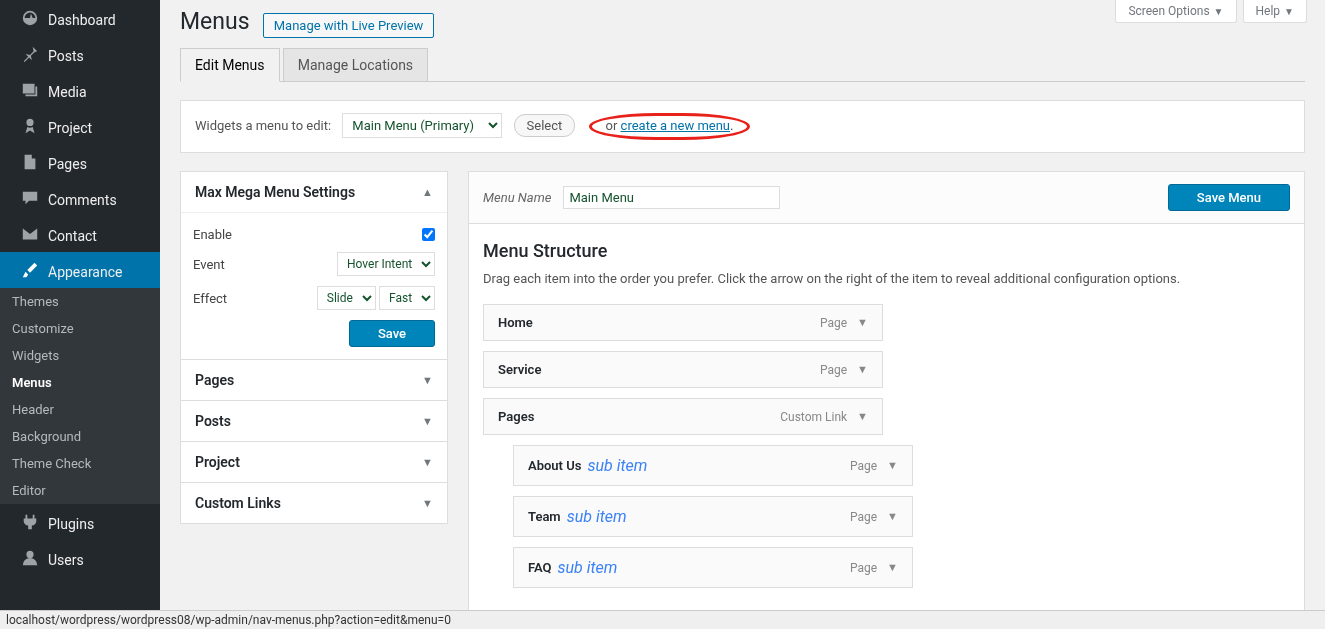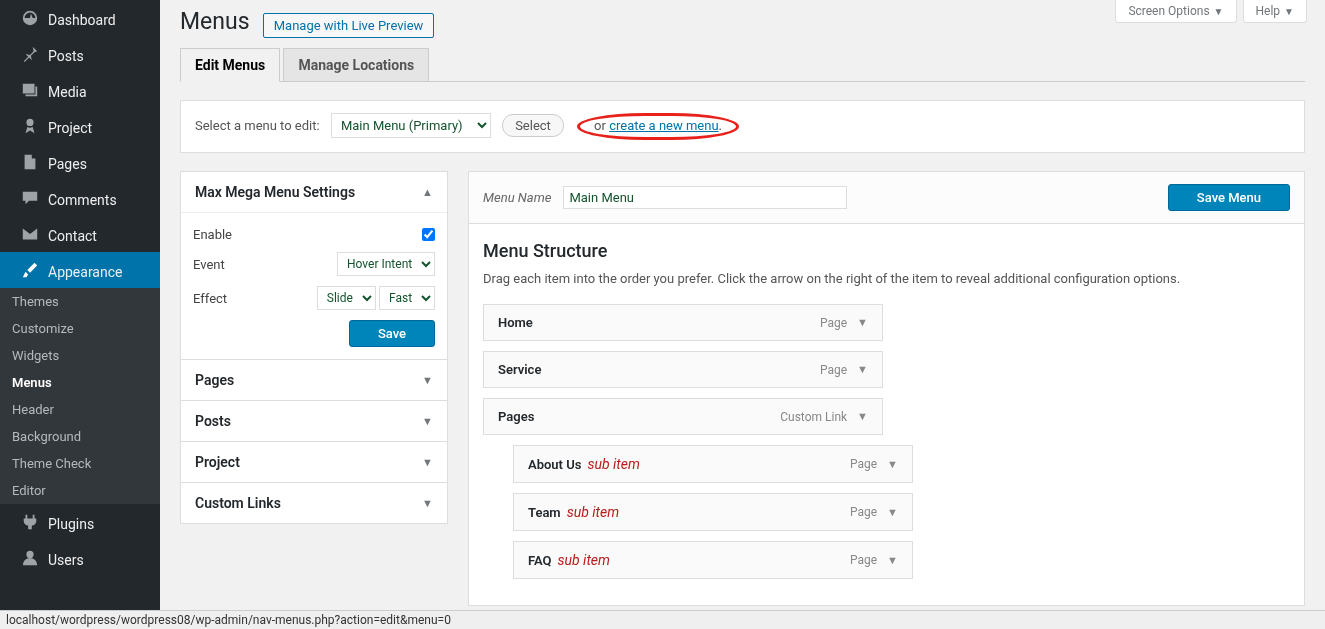--- a/index.html
+++ b/index.html
@@ -19,21 +19,21 @@
   
   .screen-meta{position:absolute;top:0;right:18px;display:flex;gap:6px}
   .screen-meta .btn{border:1px solid #ddd;border-top:none;background:#fff;color:#72777c;padding:4px 12px;font-size:12px;border-radius:0 0 3px 3px;cursor:pointer}
   .caret-down{font-size:10px;margin-left:4px}
 
   
   #wpbody{margin-left:160px;padding:8px 20px 0 20px}
   h1.page-title{font-size:23px;font-weight:400;color:#23282d;display:inline-block;margin-right:10px}
   .title-action{display:inline-block;border:1px solid #0073aa;color:#0073aa;background:#f7f7f7;padding:4px 10px;font-size:13px;border-radius:2px;cursor:pointer;vertical-align:middle}
   .nav-tab-wrapper{border-bottom:1px solid #ccc;margin-top:10px}
-  .nav-tab{display:inline-block;border:1px solid #ccc;border-bottom:none;background:#e5e5e5;color:#555;padding:8px 14px;font-size:14px;font-weight:700;margin-bottom:-1px;cursor:pointer}
+  .nav-tab{display:inline-block;border:1px solid #ccc;border-bottom:none;background:#e5e5e5;color:#555;padding:8px 14px;font-size:14px;font-weight:400;margin-bottom:-1px;cursor:pointer}
   .nav-tab.active{background:#f1f1f1;border-bottom:1px solid #f1f1f1;color:#000}
 
   .white-panel{background:#fff;border:1px solid #ddd}
   .menu-select-bar{margin-top:18px;padding:12px 14px}
   .menu-select-bar label{font-size:13px;color:#555;margin-right:8px}
   select,input[type=text]{border:1px solid #ddd;background:#fff;padding:3px 5px;font-size:13px;color:#14532d}
   .sec-select{width:160px}
   .sec-btn{border:1px solid #ccc;background:#f7f7f7;color:#555;padding:3px 12px;border-radius:11px;cursor:pointer;font-size:13px;margin:0 8px}
   .or-text{font-size:13px;color:#555}
   .link{color:#0073aa;text-decoration:underline;cursor:pointer}
@@ -51,29 +51,29 @@
   .box-inside{padding:4px 12px 12px 12px;border-top:1px solid #eee}
   .setting-row{display:flex;justify-content:space-between;align-items:center;font-size:13px;color:#444;margin:10px 0}
   .small-select{font-size:12px}
   .primary-btn{background:#0085ba;border:1px solid #006799;color:#fff;padding:5px 28px;border-radius:3px;font-size:13px;cursor:pointer;font-weight:500}
   .right-align{text-align:right;margin-top:10px}
 
   
   .menu-edit{border:1px solid #ddd;background:#fff}
   .menu-header{border-bottom:1px solid #ddd;padding:12px 14px;display:flex;align-items:center;gap:12px;background:#fcfcfc}
   .menu-header label{font-style:italic;color:#666;font-size:13px}
-  .menu-name-input{width:284px}
+  .menu-name-input{width:217px}
   .spacer{flex:1}
   .menu-body{padding:16px 14px}
   .menu-body h3.struct{font-size:18px;font-weight:500;color:#23282d;margin-bottom:10px}
   .menu-body p{font-size:13px;color:#555;margin-bottom:18px}
   .menu-item{border:1px solid #ddd;background:#fafafa;width:400px;padding:10px 14px;margin-bottom:10px;display:flex;align-items:center;cursor:move}
   .menu-item.depth-1{margin-left:30px}
   .menu-item .mi-title{font-weight:600;color:#23282d;font-size:13px}
-  .menu-item .mi-sub{font-style:italic;color:#b91c1c;font-size:14px;margin-left:6px}
+  .menu-item .mi-sub{font-style:italic;color:#3b82f6;font-size:16px;margin-left:6px}
   .menu-item .mi-type{margin-left:auto;color:#888;font-size:12px;margin-right:10px}
   .menu-item .mi-caret{color:#888;font-size:11px}
 
   
   .status-bar{position:absolute;left:0;bottom:0;right:0;background:#efefef;border-top:1px solid #ccc;font-size:12px;color:#333;padding:2px 6px;z-index:5}
 </style>
 </head>
 <body>
 
 <div id="adminmenu">
@@ -177,21 +177,21 @@
 <div id="wpbody">
   <h1 class="page-title">Menus</h1>
   <span class="title-action">Manage with Live Preview</span>
 
   <div class="nav-tab-wrapper">
     <span class="nav-tab active">Edit Menus</span>
     <span class="nav-tab">Manage Locations</span>
   </div>
 
   <div class="white-panel menu-select-bar">
-    <label>Select a menu to edit:</label>
+    <label>Widgets a menu to edit:</label>
     <select class="sec-select"><option>Main Menu (Primary)</option></select>
     <button class="sec-btn">Select</button>
     <span class="red-circle">
       <span class="or-text">or </span><span class="link">create a new menu</span><span>.</span>
     </span>
   </div>
 
   <div class="two-col">
 
     <div class="left-col">

